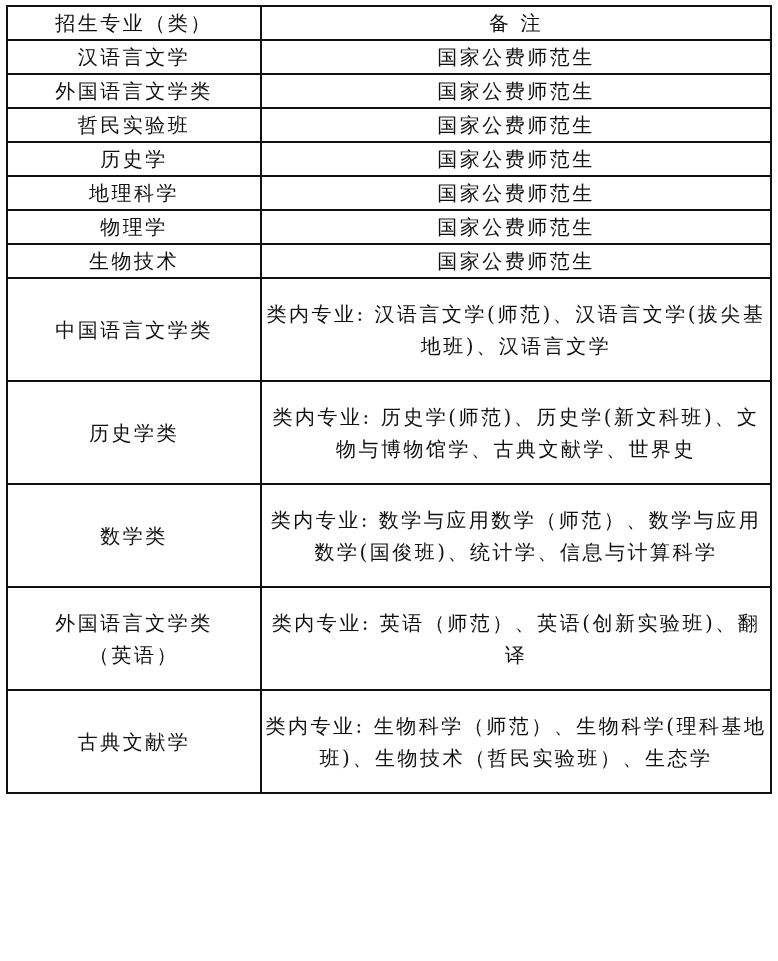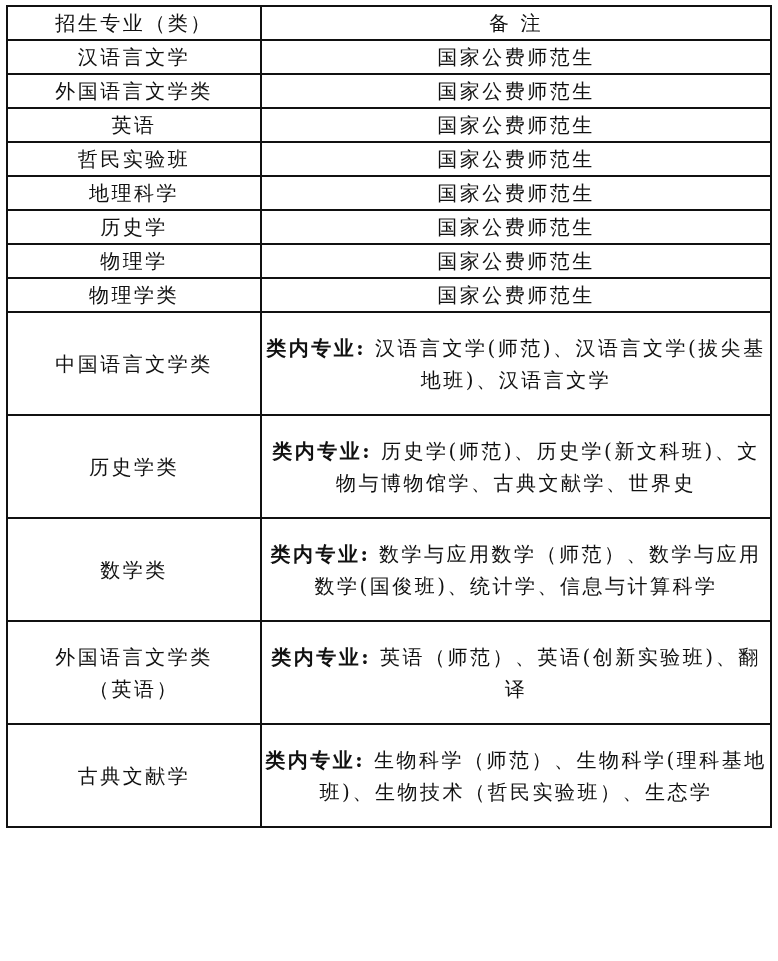--- a/index.html
+++ b/index.html
@@ -36,21 +36,21 @@
     col.c1 { width: 254px; }
     col.c2 { width: 510px; }
     tr.r-head th { height: 31px; font-weight: normal; margin-top: 19px; }
     tr.r-single td { height: 31px; }
     tr.r-group td { height: 101px; }
     td.note-group {
       text-align: center;
       padding: 0 8px 0 10px;
       line-height: 32px;
     }
-    .sub-label { font-weight: bold; }
+    .sub-label { font-weight: normal; }
     .header-note { letter-spacing: 12px; }
   </style>
 </head>
 <body>
 
 <table class="majors">
   <colgroup>
     <col class="c1">
     <col class="c2">
   </colgroup>
@@ -62,41 +62,37 @@
 
     <tr class="r-single">
       <td>汉语言文学</td>
       <td>国家公费师范生</td>
     </tr>
     <tr class="r-single">
       <td>外国语言文学类</td>
       <td>国家公费师范生</td>
     </tr>
     <tr class="r-single">
-      <td>英语</td>
+      <td>哲民实验班</td>
       <td>国家公费师范生</td>
     </tr>
     <tr class="r-single">
-      <td>哲民实验班</td>
+      <td>历史学</td>
       <td>国家公费师范生</td>
     </tr>
     <tr class="r-single">
       <td>地理科学</td>
       <td>国家公费师范生</td>
     </tr>
     <tr class="r-single">
-      <td>历史学</td>
-      <td>国家公费师范生</td>
-    </tr>
-    <tr class="r-single">
       <td>物理学</td>
       <td>国家公费师范生</td>
     </tr>
     <tr class="r-single">
-      <td>物理学类</td>
+      <td>生物技术</td>
       <td>国家公费师范生</td>
     </tr>
 
     <tr class="r-group">
       <td>
         <span>中国语言文学类</span>
       </td>
       <td class="note-group">
         <span class="sub-label">类内专业:</span><span> 汉语言文学(师范)、汉语言文学(拔尖基地班)、汉语言文学</span>
       </td>

